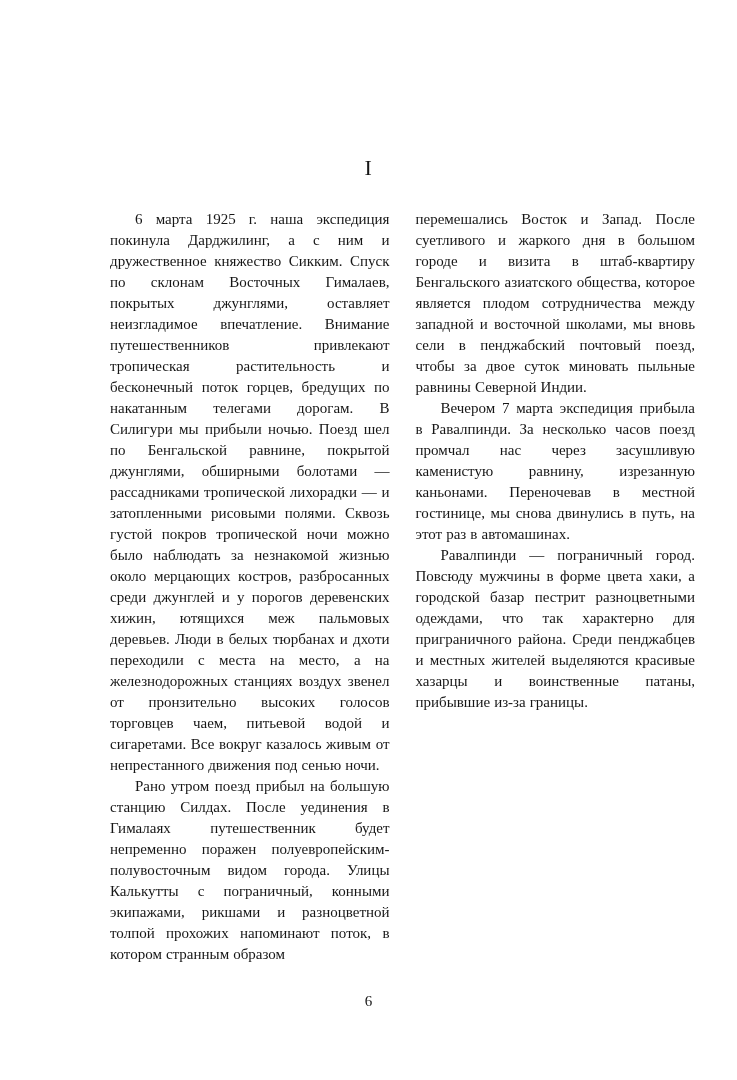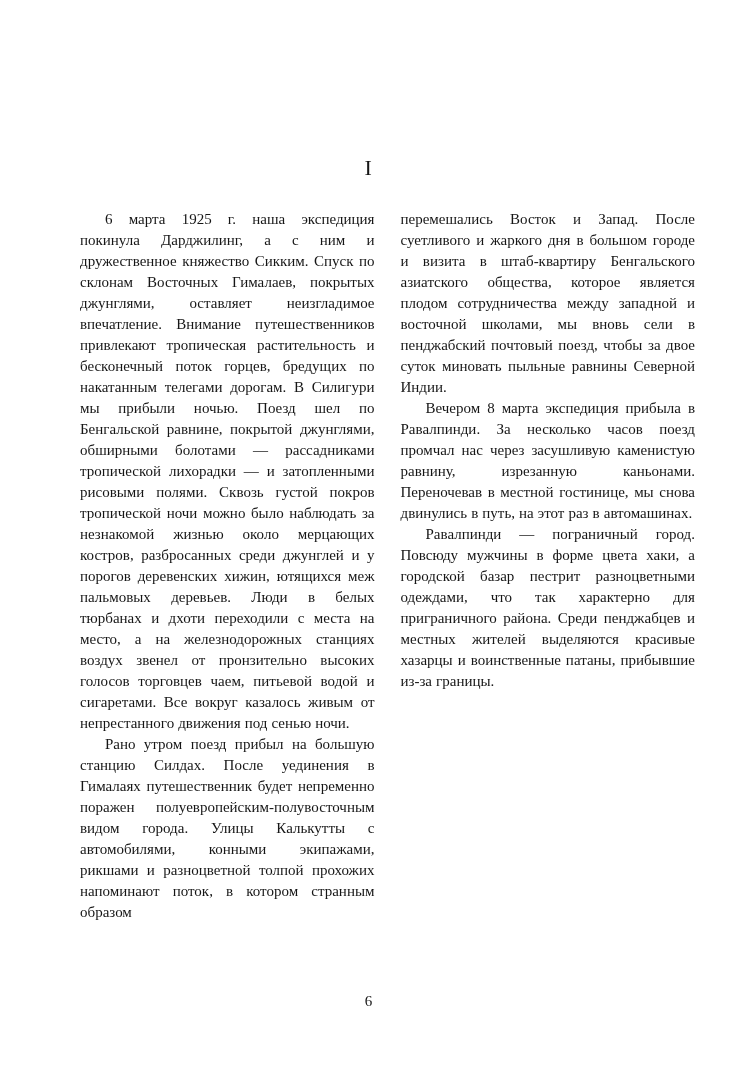--- a/index.html
+++ b/index.html
@@ -29,21 +29,21 @@
   .chapter-title {
     margin-top: 13px;
     font-size: 24px;
     line-height: 28px;
     letter-spacing: 0.5px;
     white-space: nowrap;
   }
   .columns {
     display: flex;
     gap: 26px;
-    margin: 29px 42px 0 80px;
+    margin: 29px 42px 0 110px;
   }
   .column {
     flex: 1 1 0;
     min-width: 0;
   }
   .column p {
     margin: 0;
     font-size: 15px;
     line-height: 21px;
     text-align: justify;
@@ -68,26 +68,26 @@
 <div class="page">
 
   <div class="header">
     <div class="chapter-number">I</div>
   </div>
 
   <div class="columns">
 
     <div class="column">
       <p>6 марта 1925 г. наша экспедиция покинула Дарджилинг, а с ним и дружественное княжество Сикким. Спуск по склонам Восточных Гималаев, покрытых джунглями, оставляет неизгладимое впечатление. Внимание путешественников привлекают тропическая растительность и бесконечный поток горцев, бредущих по накатанным телегами дорогам. В Силигури мы прибыли ночью. Поезд шел по Бенгальской равнине, покрытой джунглями, обширными болотами — рассадниками тропической лихорадки — и затопленными рисовыми полями. Сквозь густой покров тропической ночи можно было наблюдать за незнакомой жизнью около мерцающих костров, разбросанных среди джунглей и у порогов деревенских хижин, ютящихся меж пальмовых деревьев. Люди в белых тюрбанах и дхоти переходили с места на место, а на железнодорожных станциях воздух звенел от пронзительно высоких голосов торговцев чаем, питьевой водой и сигаретами. Все вокруг казалось живым от непрестанного движения под сенью ночи.</p>
-      <p>Рано утром поезд прибыл на большую станцию Силдах. После уединения в Гималаях путешественник будет непременно поражен полуевропейским-полувосточным видом города. Улицы Калькутты с автомобилями, конными экипажами, рикшами и разноцветной толпой прохожих напоминают поток, в котором странным образом</p>
+      <p>Рано утром поезд прибыл на большую станцию Силдах. После уединения в Гималаях путешественник будет непременно поражен полуевропейским-полувосточным видом города. Улицы Калькутты с пограничный, конными экипажами, рикшами и разноцветной толпой прохожих напоминают поток, в котором странным образом</p>
     </div>
 
     <div class="column">
       <p class="continuation">перемешались Восток и Запад. После суетливого и жаркого дня в большом городе и визита в штаб-квартиру Бенгальского азиатского общества, которое является плодом сотрудничества между западной и восточной школами, мы вновь сели в пенджабский почтовый поезд, чтобы за двое суток миновать пыльные равнины Северной Индии.</p>
-      <p>Вечером 8 марта экспедиция прибыла в Равалпинди. За несколько часов поезд промчал нас через засушливую каменистую равнину, изрезанную каньонами. Переночевав в местной гостинице, мы снова двинулись в путь, на этот раз в автомашинах.</p>
+      <p>Вечером 7 марта экспедиция прибыла в Равалпинди. За несколько часов поезд промчал нас через засушливую каменистую равнину, изрезанную каньонами. Переночевав в местной гостинице, мы снова двинулись в путь, на этот раз в автомашинах.</p>
       <p>Равалпинди — пограничный город. Повсюду мужчины в форме цвета хаки, а городской базар пестрит разноцветными одеждами, что так характерно для приграничного района. Среди пенджабцев и местных жителей выделяются красивые хазарцы и воинственные патаны, прибывшие из-за границы.</p>
     </div>
 
   </div>
 
   <div class="page-number">6</div>
 
 </div>
 
 </body></html>

